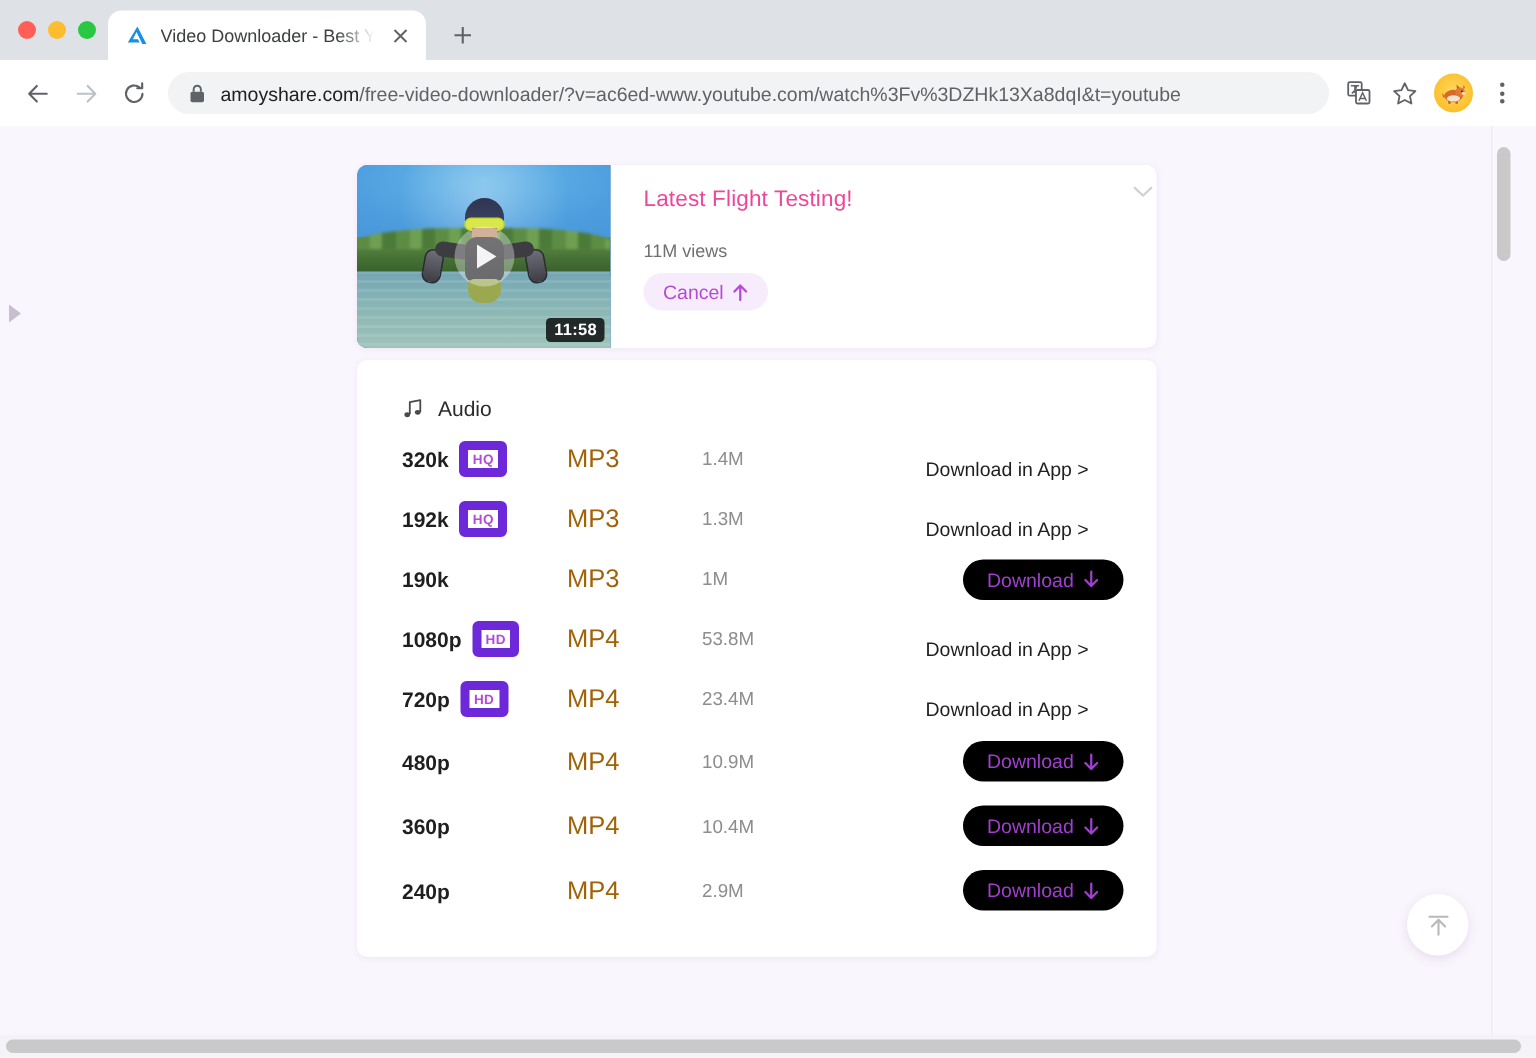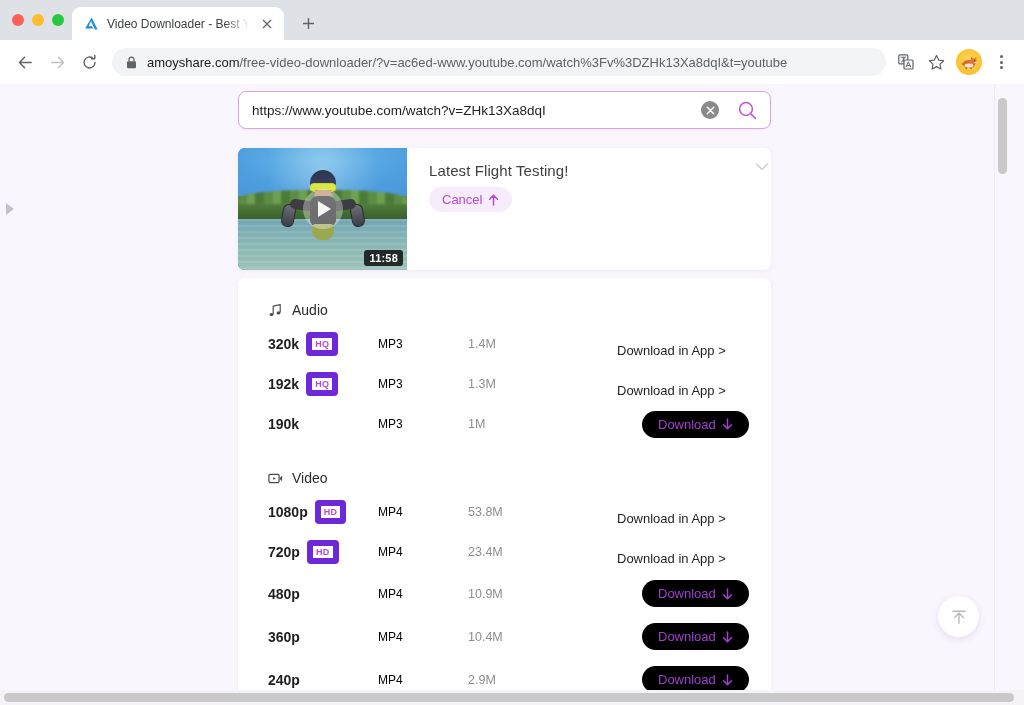--- a/index.html
+++ b/index.html
@@ -337,21 +337,21 @@
     letter-spacing: 0.2px;
   }
 
   .vinfo {
     flex: 1 1 auto;
     padding: 14px 18px 0 22px;
     position: relative;
   }
   .vtitle {
     font-size: 15px;
-    color: #404040;
+    color: #ec4899;
     font-weight: 500;
     letter-spacing: 0.1px;
   }
   .vviews {
     margin-top: 19px;
     font-size: 12px;
     color: #707070;
   }
   .cancel-btn {
     margin-top: 8px;
@@ -411,22 +411,22 @@
     font-weight: bold;
     color: #b44ad6;
     border: 6px solid #6d28d9;
     border-radius: 4px;
     padding: 1px 3px 1px 3px;
     line-height: 1.15;
     letter-spacing: 0.3px;
   }
   .c-fmt {
     width: 90px; flex: 0 0 90px;
-    font-size: 12px;
-    color: #000000;
+    font-size: 17px;
+    color: #a16207;
   }
   .c-size {
     width: 145px; flex: 0 0 145px;
     font-size: 12.5px;
     color: #8d8d8d;
   }
   .c-act {
     flex: 1 1 auto;
     display: flex;
     justify-content: flex-start;
@@ -592,34 +592,20 @@
     <div class="page">
 
       <div class="side-toggle">
         <svg width="12" height="14" viewBox="0 0 12 14">
           <path d="M2 1 L10 7 L2 13 Z" fill="#c7bfd0"></path>
         </svg>
       </div>
 
       <div class="content">
 
-        <div class="searchbar">
-          <span class="search-value" placeholder="Paste a link or search">https://www.youtube.com/watch?v=ZHk13Xa8dqI</span>
-          <span class="clear-btn">
-            <svg width="9" height="9" viewBox="0 0 9 9">
-              <path d="M1.3 1.3 L7.7 7.7 M7.7 1.3 L1.3 7.7" stroke="#ffffff" stroke-width="1.5" fill="none" stroke-linecap="round"></path>
-            </svg>
-          </span>
-          <span class="search-btn">
-            <svg width="21" height="21" viewBox="0 0 21 21">
-              <circle cx="9" cy="9" r="6.4" fill="none" stroke="#c44ede" stroke-width="1.5"></circle>
-              <path d="M13.8 13.8 L18.4 18.4" stroke="#c44ede" stroke-width="1.5" stroke-linecap="round"></path>
-            </svg>
-          </span>
-        </div>
 
         <div class="card video-card">
           <div class="thumb">
             <div class="sky"></div>
             <div class="sky-glow"></div>
             <div class="trees"></div>
             <div class="water"></div>
             <div class="flyer">
               <div class="jet l"></div>
               <div class="jet r"></div>
@@ -632,20 +618,21 @@
               <div class="legs"></div>
             </div>
             <div class="play">
                 <i></i>
               </div>
             <div class="dur">11:58</div>
           </div>
 
           <div class="vinfo">
             <div class="vtitle">Latest Flight Testing!</div>
+            <div class="vviews">11M views</div>
             <div class="cancel-btn">
               <span>Cancel</span>
               <svg width="11" height="12" viewBox="0 0 11 12">
                 <path d="M5.5 11 V1.6 M1.6 5.3 L5.5 1.3 L9.4 5.3" stroke="#b44ad6" stroke-width="1.5" fill="none" stroke-linecap="round" stroke-linejoin="round"></path>
               </svg>
             </div>
             <div class="chevron">
               <svg width="14" height="10" viewBox="0 0 14 10">
                 <path d="M1.5 2.2 L7 7.4 L12.5 2.2" stroke="#d2d2d8" stroke-width="1.6" fill="none" stroke-linecap="round" stroke-linejoin="round"></path>
               </svg>
@@ -697,28 +684,20 @@
             <div class="c-act">
               <span class="act-dl">
                 <span>Download</span>
                 <svg width="11" height="12" viewBox="0 0 11 12">
                   <path d="M5.5 1 V10.4 M1.6 6.7 L5.5 10.7 L9.4 6.7" stroke="#a23fd0" stroke-width="1.5" fill="none" stroke-linecap="round" stroke-linejoin="round"></path>
                 </svg>
               </span>
             </div>
           </div>
 
-          <div class="sec-head" style="margin-top:20px">
-            <svg width="15" height="15" viewBox="0 0 15 15">
-              <rect x="0.9" y="3.4" width="10.2" height="8.2" rx="1.3" fill="none" stroke="#4a4a4a" stroke-width="1.2"></rect>
-              <path d="M5.1 6.2 L8.0 7.5 L5.1 8.8 Z" fill="#4a4a4a"></path>
-              <path d="M12.1 6.4 L14.1 4.8 V10.2 L12.1 8.6 Z" fill="#4a4a4a"></path>
-            </svg>
-            <span class="lbl">Video</span>
-          </div>
 
           <div class="row">
             <div class="c-qual">
               <span>1080p</span>
               <span class="badge">HD</span>
             </div>
             <div class="c-fmt">MP4</div>
             <div class="c-size">53.8M</div>
             <div class="c-act">
               <span class="act-app">Download in App &gt;</span>

